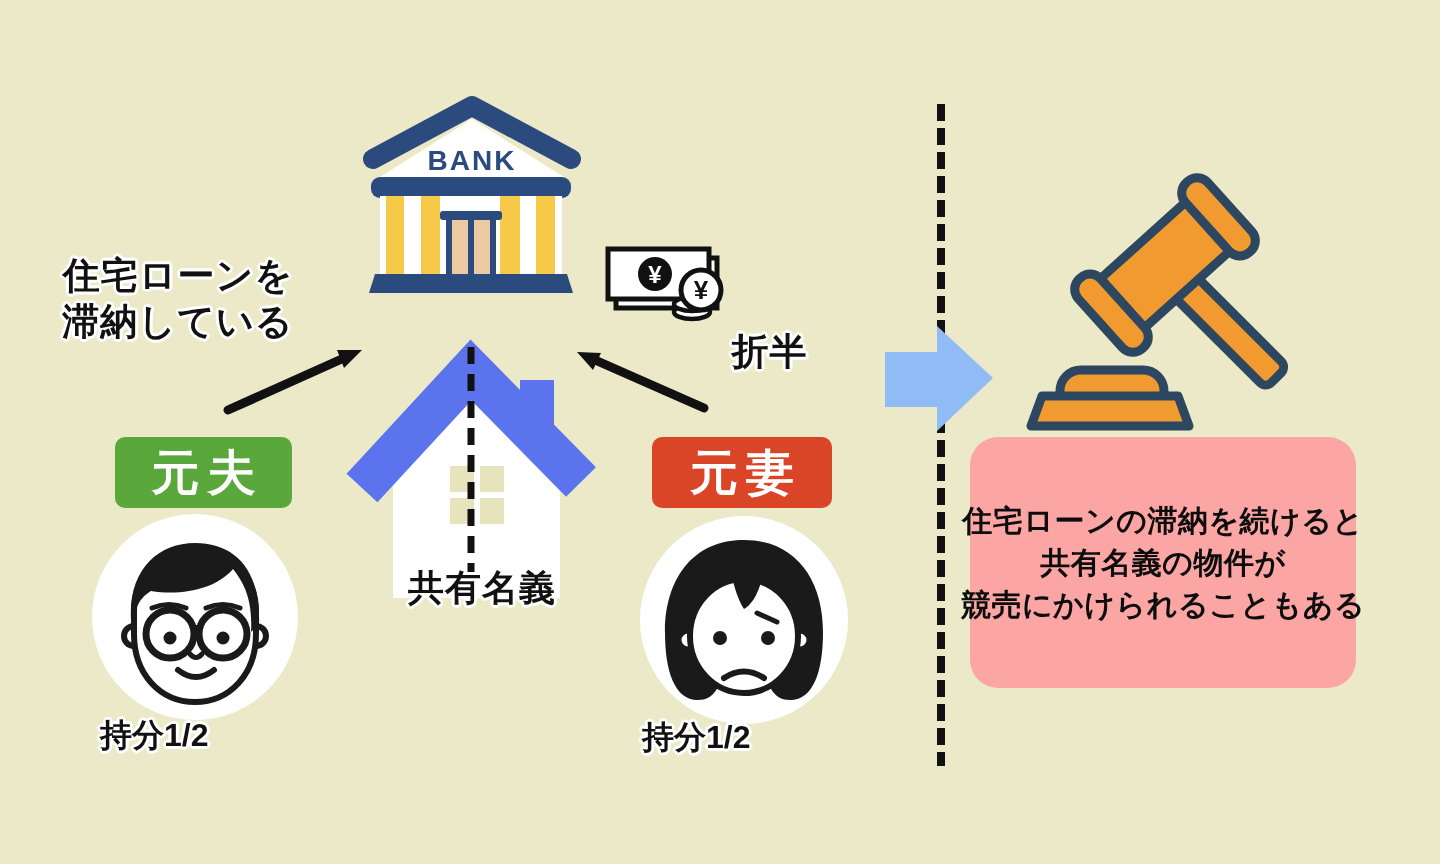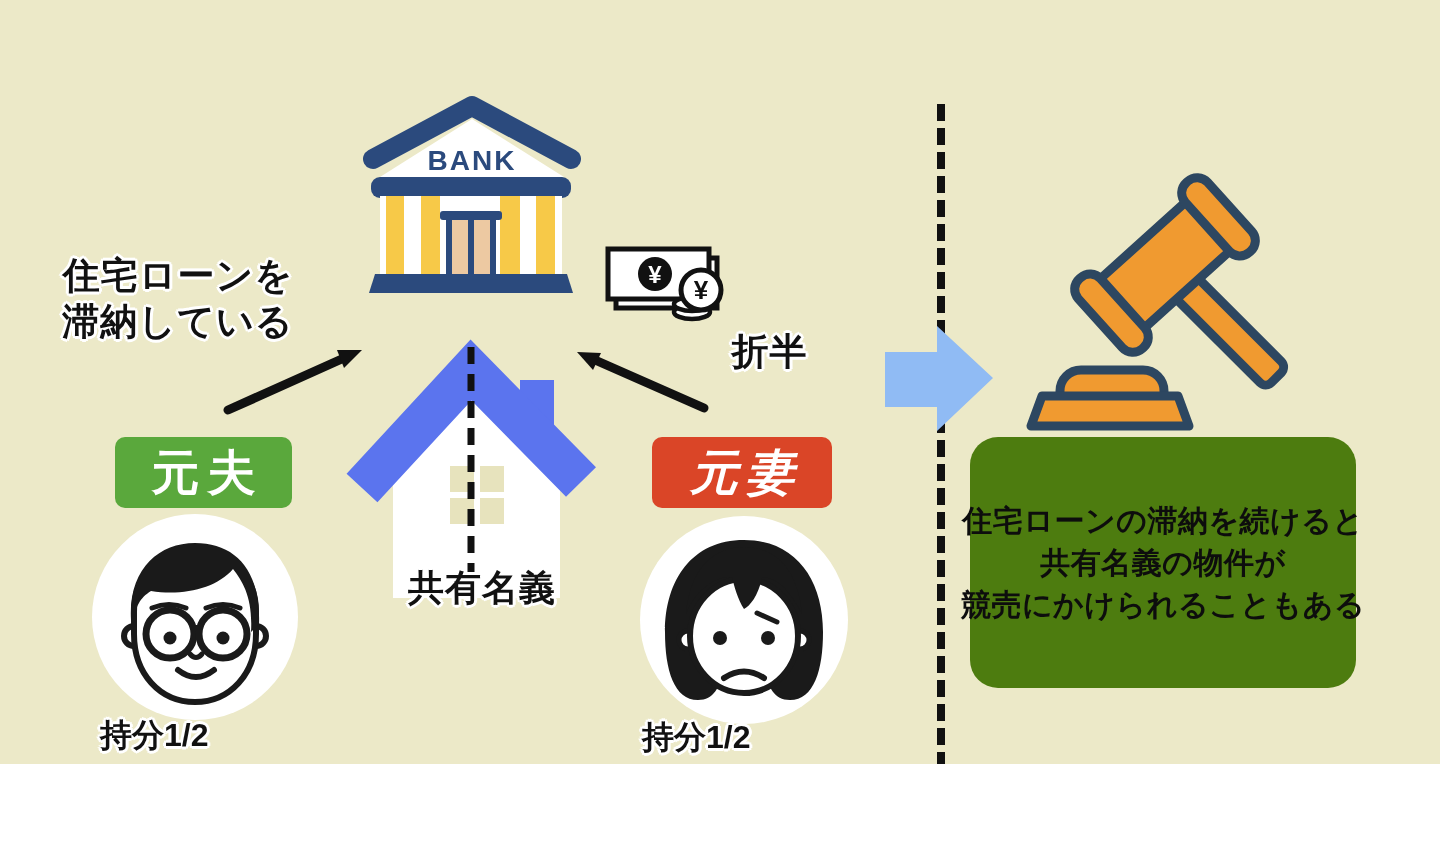--- a/index.html
+++ b/index.html
@@ -1,37 +1,37 @@
 <!DOCTYPE html>
 <html><head>
 <meta charset="utf-8">
 <style>
   html,body{margin:0;padding:0;}
   .canvas{
-    position:relative;width:1440px;height:764px;overflow:hidden;
+    position:relative;width:1440px;height:864px;overflow:hidden;
     background:#ece9c8;
     font-family:"Liberation Sans",sans-serif;
   }
   .abs{position:absolute;}
   .outlined{
     color:#111;font-weight:bold;
     text-shadow:3px 0 0 #fff,-3px 0 0 #fff,0 3px 0 #fff,0 -3px 0 #fff,
                 2px 2px 0 #fff,-2px -2px 0 #fff,2px -2px 0 #fff,-2px 2px 0 #fff;
   }
   .note{font-size:37px;line-height:1.25;text-align:center;letter-spacing:1px;}
   .badge{
     height:71px;border-radius:10px;display:flex;align-items:center;justify-content:center;
     color:#fff;font-size:48px;font-weight:bold;letter-spacing:8px;padding-left:8px;box-sizing:border-box;
   }
   .badge-green{background:#5aa83c;}
-  .badge-red{background:#da4527;font-style:italic;}
+  .badge-red{background:#da4527;}
   .share{font-size:32px;}
   .ownership{font-size:36px;text-align:center;letter-spacing:1px;}
   .result-box{
-    background:#4d7c0f;border-radius:28px;
+    background:#fca5a5;border-radius:28px;
     display:flex;flex-direction:column;align-items:center;justify-content:center;
   }
   .result-line{
     color:#0d0d0d;font-size:30px;font-weight:bold;line-height:42px;
     text-align:center;white-space:nowrap;letter-spacing:0.5px;
   }
   svg{display:block;overflow:visible;}
 </style>
 </head>
 <body>

